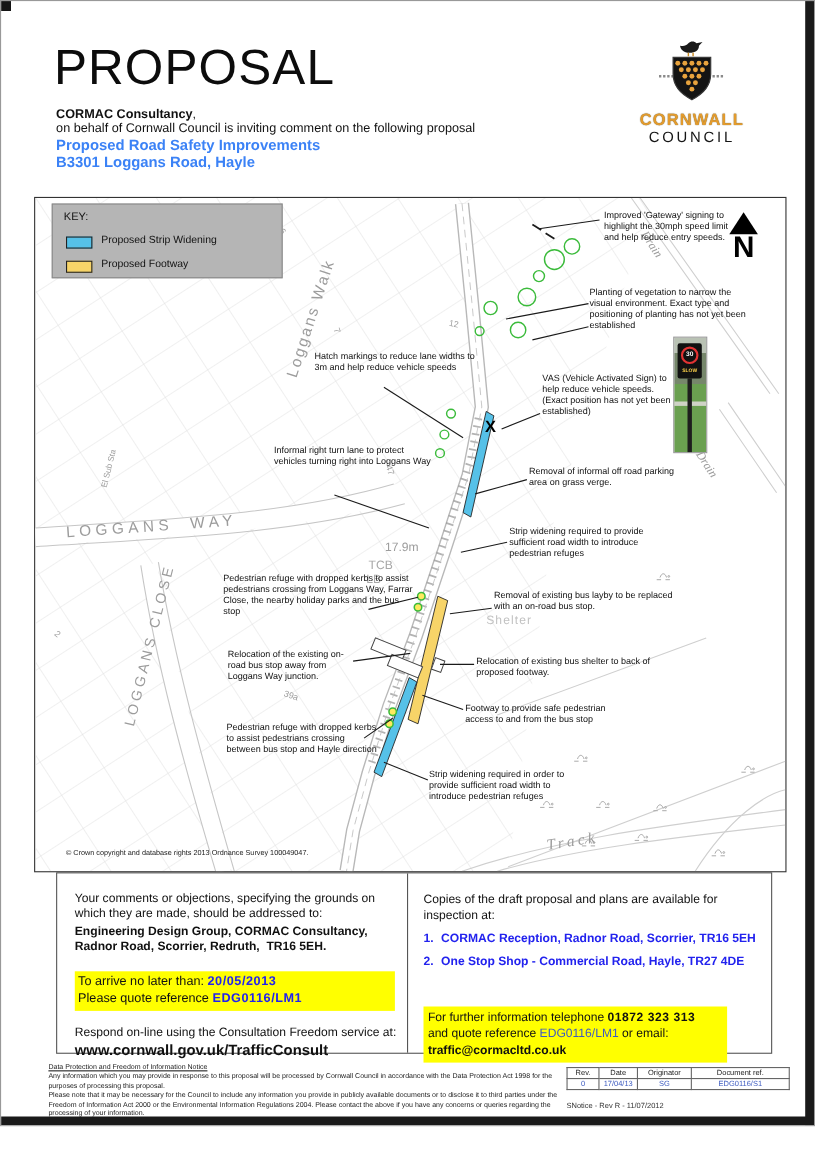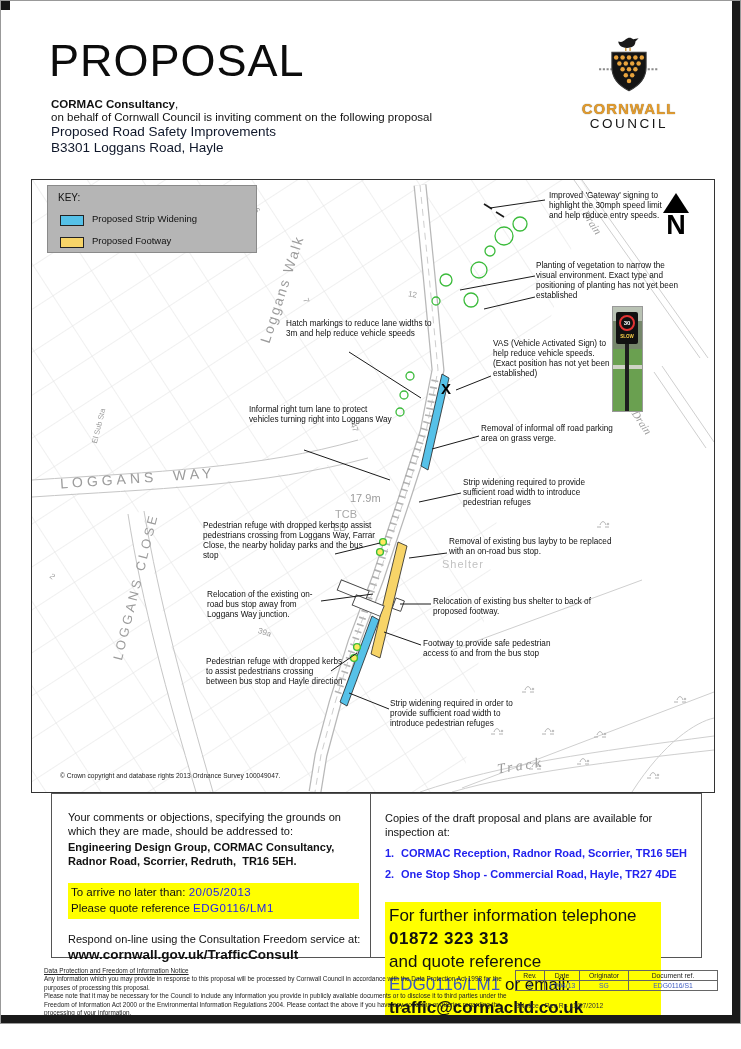--- a/index.html
+++ b/index.html
@@ -6,21 +6,21 @@
   .page{position:relative;width:741px;height:1024px;background:#fff;overflow:hidden;
         font-family:"Liberation Sans",sans-serif;color:#111;border:1px solid #999;box-sizing:border-box;}
   .edge-r{position:absolute;right:0;top:0;width:8px;height:100%;background:#1a1a1a;z-index:60;}
   .edge-b{position:absolute;left:0;bottom:0;width:100%;height:8px;background:#1a1a1a;z-index:60;}
   .corner-tl{position:absolute;left:0;top:0;width:9px;height:9px;background:#141414;z-index:60;}
   .abs{position:absolute;}
   
   .title{left:48px;top:34px;font-size:45px;letter-spacing:1px;color:#0c0c0c;}
   .orgline{left:50px;top:97px;font-size:11.5px;}
   .invite{left:50px;top:110px;font-size:11.5px;}
-  .blue-head{left:50px;font-size:13.5px;font-weight:normal;color:#0f172a;}
+  .blue-head{left:50px;font-size:13.5px;font-weight:bold;color:#3b82f6;}
   
   .logo{left:573px;top:33px;width:110px;text-align:center;}
   .logo .cornwall{font-size:15px;font-weight:bold;color:#e39b2d;letter-spacing:1px;
        text-shadow:0 0 1px #5a4a1a;}
   .logo .council{font-size:13.5px;letter-spacing:2.5px;color:#151515;margin-top:-1px;}
   
   .map{left:30px;top:178px;width:682px;height:612px;border:1px solid #333;background:#fff;overflow:hidden;}
   .mapbg{position:absolute;left:0;top:0;}
   .keybox{left:15px;top:5px;width:208px;height:66px;background:#b5b5b5;border:1px solid #8a8a8a;z-index:5;}
   .keytitle{left:10px;top:6px;font-size:10px;color:#111;}
@@ -47,26 +47,26 @@
   .vas-ring{position:absolute;left:3px;top:3px;width:12px;height:12px;border:2px solid #e23333;border-radius:50%;
        color:#fff;font-size:6px;font-weight:bold;text-align:center;line-height:12px;}
   .vas-slow{position:absolute;left:0;right:0;top:22px;color:#ffd24a;font-size:4.5px;text-align:center;font-weight:bold;}
   
   .bottom-box{left:50px;top:792px;width:651px;height:165px;border:1px solid #555;display:flex;box-sizing:border-box;}
   .bleft{width:318px;padding:16px 8px 0 16px;box-sizing:border-box;}
   .bright{flex:1;border-left:1px solid #555;padding:17px 8px 0 14px;position:relative;box-sizing:border-box;}
   .btext{font-size:11px;line-height:1.3;}
   .baddr{font-size:11px;line-height:1.3;font-weight:bold;margin-top:1px;}
   .hl-block{background:#ffff00;width:288px;margin-top:15px;padding:2px 0 3px 3px;font-size:11.5px;line-height:1.35;}
-  .blue-strong{color:#2222ee;font-weight:normal;letter-spacing:.5px;text-align:right;}
+  .blue-strong{color:#2222ee;font-weight:bold;letter-spacing:.5px;text-align:right;}
   .respond{margin-top:14px;font-size:11px;}
   .url{font-size:13.5px;font-weight:bold;margin-top:2px;}
   .numitem{display:flex;margin-top:7px;font-size:11px;font-weight:bold;color:#2222ee;}
   .numitem .num{width:16px;}
-  .info-box{position:absolute;left:14px;top:108px;width:268px;background:#ffff00;padding:3px 4px;font-size:17px;line-height:1.35;}
+  .info-box{position:absolute;left:14px;top:121px;width:268px;background:#ffff00;padding:3px 4px;font-size:11px;line-height:1.35;}
   .refblue{color:#3d5bc0;}
   
   .notice{left:43px;top:966px;width:468px;font-size:6.4px;line-height:1.32;color:#222;}
   .notice .ntitle{text-decoration:underline;}
   .revtable{left:514px;top:969px;z-index:5;}
   .revtable table{border-collapse:collapse;font-size:6.8px;}
   .revtable td,.revtable th{border:1px solid #666;padding:1px 2px;text-align:center;font-weight:normal;color:#222;}
   .revtable .val{color:#3d5bc0;}
   .c1{width:24px;}.c2{width:30px;}.c3{width:44px;}.c4{width:84px;}
   .snotice{left:514px;top:1001px;font-size:6.8px;color:#333;}

